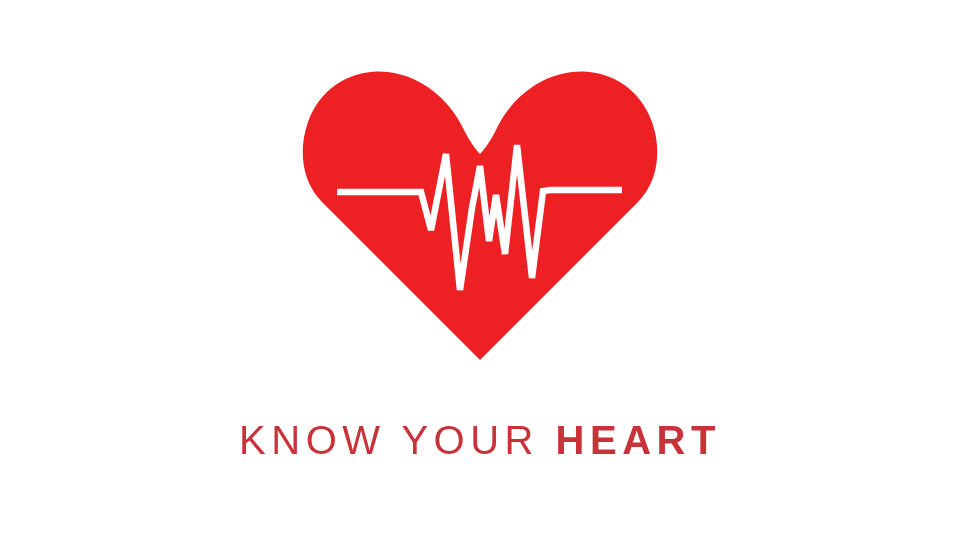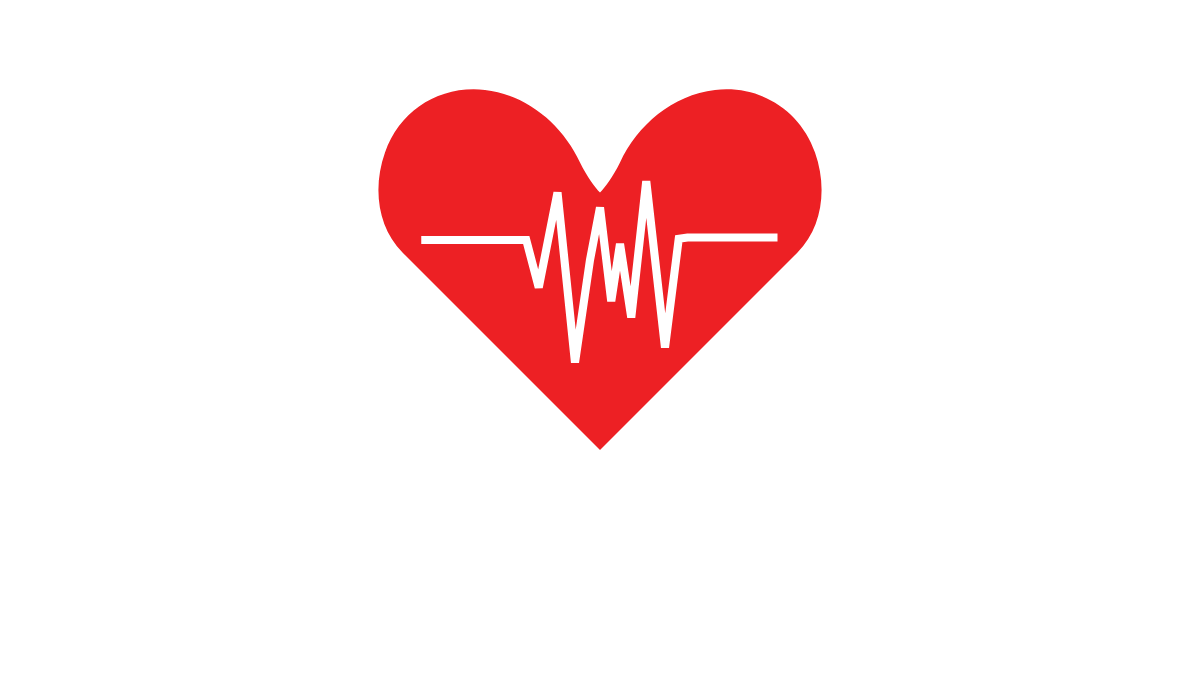--- a/index.html
+++ b/index.html
@@ -91,14 +91,17 @@
                L 196 137
                L 205 196
                L 217 87
                L 232 220
                L 243 133
                L 250 132
                L 322 132"></path>
     </svg>
   </div>
 
+  <div id="wordmark">
+    <span class="wm-light">KNOW YOUR</span><span class="wm-space"> </span><span class="wm-bold">HEART</span>
+  </div>
 
 </div>
 
 </body></html>

